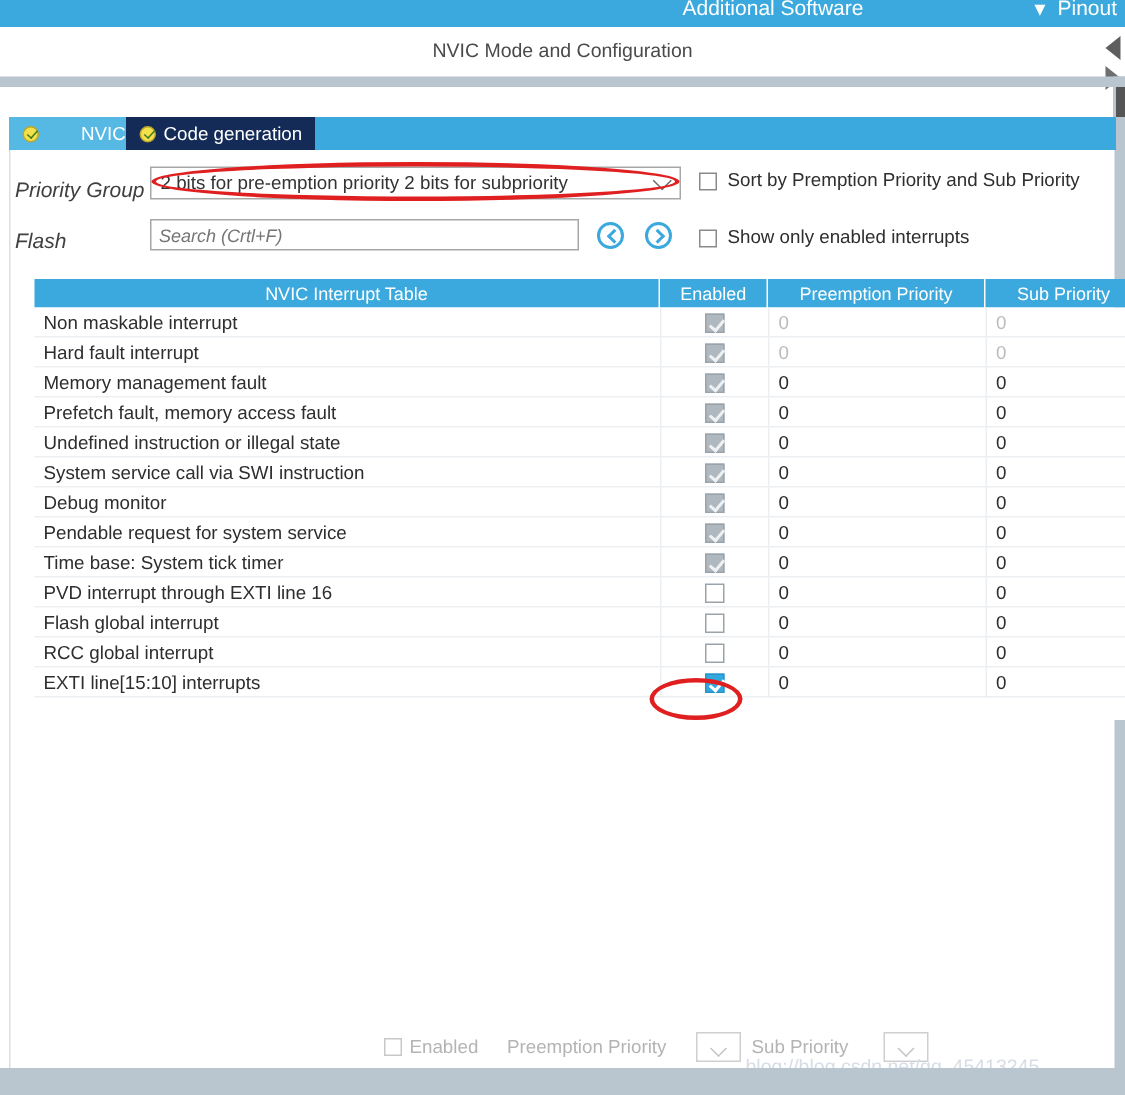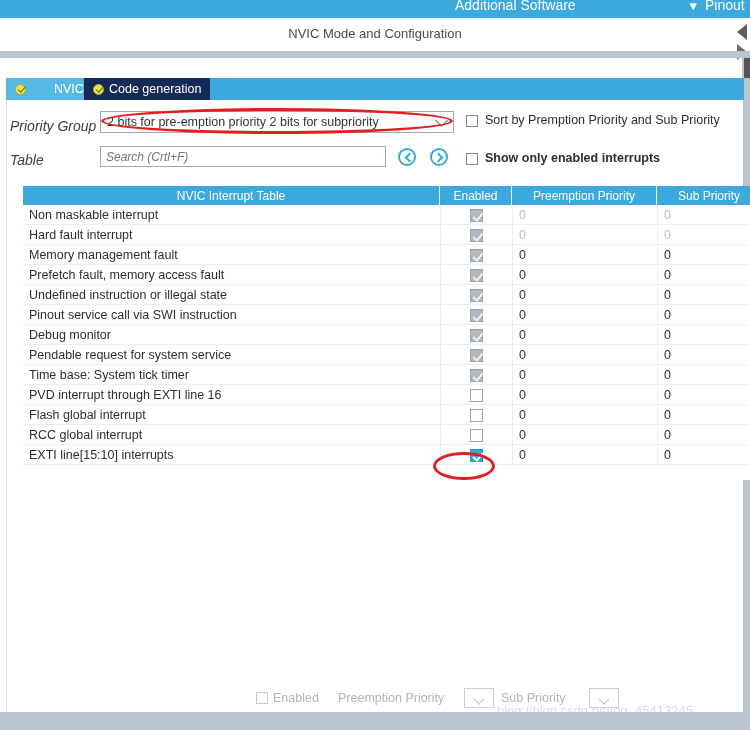--- a/index.html
+++ b/index.html
@@ -191,21 +191,21 @@
   
   .cbrow {
     position: absolute;
     display: flex; align-items: flex-end;
     font-size: 12.5px;
     color: #2e2e2e;
     white-space: nowrap;
     cursor: pointer;
   }
   .cbrow-sort { left: 466px; top: 113px; }
-  .cbrow-show { left: 466px; top: 151px; font-weight: bold; }
+  .cbrow-show { left: 466px; top: 151px; }
   .box {
     width: 12px; height: 12px;
     border: 1px solid #8a8a8a;
     background: #ffffff;
     margin-right: 7px;
     flex: none;
   }
 
   
   .table-wrap {
@@ -431,21 +431,21 @@
 
   <div class="content-panel"></div>
 
   <div class="lbl lbl-priority-group">Priority Group</div>
 
   <div class="combo">
     <span class="val">2 bits for pre-emption priority 2 bits for subpriority</span>
     <span class="chev"></span>
   </div>
 
-  <div class="lbl lbl-search">Table</div>
+  <div class="lbl lbl-search">Flash</div>
 
   <div class="search-box">
     <input type="text" placeholder="Search (Crtl+F)" style="">
   </div>
 
   <div class="nav-circle nav-prev"></div>
   <div class="nav-circle nav-next"></div>
 
   <div class="cbrow cbrow-sort">
     <span class="box"></span>
@@ -499,21 +499,21 @@
         </div>
         <div class="trow">
           <div class="c-name">Undefined instruction or illegal state</div>
           <div class="c-en">
             <div class="tbox locked"></div>
           </div>
           <div class="c-pre val-on">0</div>
           <div class="c-sub val-on">0</div>
         </div>
         <div class="trow">
-          <div class="c-name">Pinout service call via SWI instruction</div>
+          <div class="c-name">System service call via SWI instruction</div>
           <div class="c-en">
             <div class="tbox locked"></div>
           </div>
           <div class="c-pre val-on">0</div>
           <div class="c-sub val-on">0</div>
         </div>
         <div class="trow">
           <div class="c-name">Debug monitor</div>
           <div class="c-en">
             <div class="tbox locked"></div>

